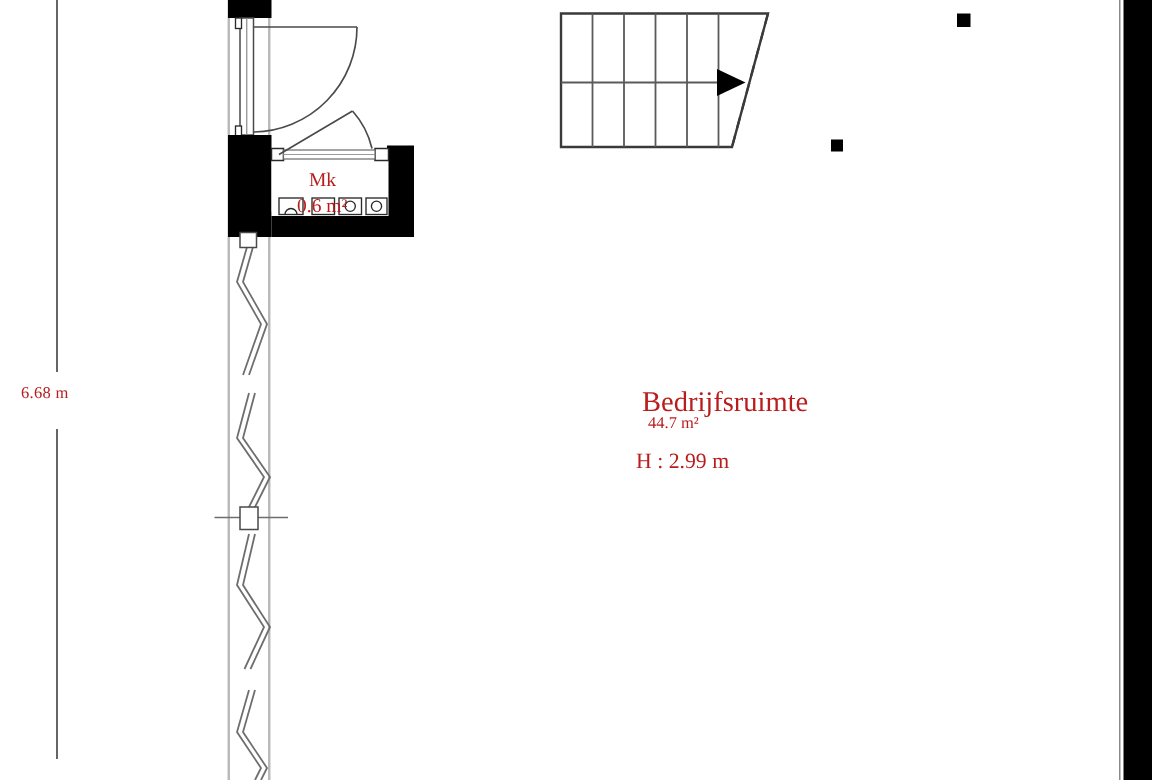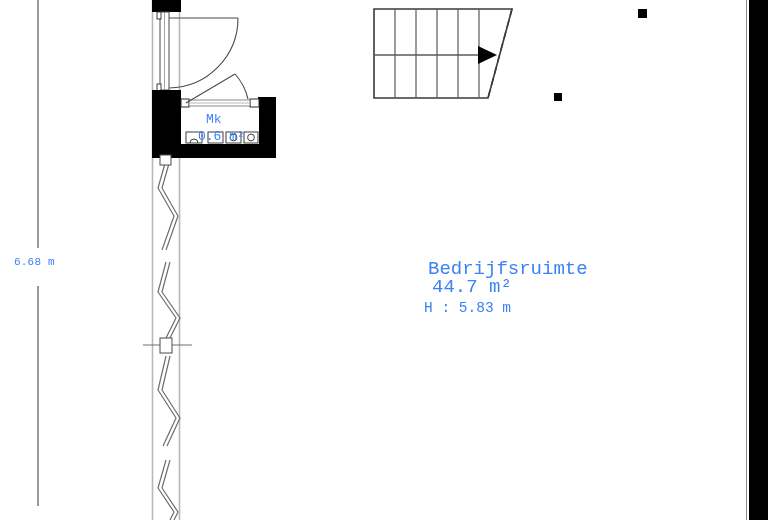--- a/index.html
+++ b/index.html
@@ -17,39 +17,39 @@
   }
   svg.layer {
     position: absolute;
     left: 0;
     top: 0;
     width: 780px;
     height: 520px;
   }
   .lbl {
     position: absolute;
-    color: #3b82f6;
+    color: #b91c1c;
     white-space: nowrap;
-    font-family: Liberation Mono, monospace;
+    font-family: Liberation Serif, serif;
   }
   #dim-label {
     left: 14px;
     top: 256px;
     font-size: 11px;
     letter-spacing: 0.2px;
   }
   #room-name {
     left: 428px;
     top: 258px;
     font-size: 19px;
   }
   #room-area {
     left: 432px;
     top: 276px;
-    font-size: 19px;
+    font-size: 11px;
   }
   #room-height {
     left: 424px;
     top: 300px;
     font-size: 14.5px;
   }
   #mk-name {
     left: 206px;
     top: 112px;
     font-size: 13px;
@@ -171,19 +171,19 @@
     </g>
 
   </svg>
 
   <div class="lbl" id="dim-label">6.68 m</div>
 
   <div class="lbl" id="room-name">Bedrijfsruimte</div>
 
   <div class="lbl" id="room-area">44.7 m²</div>
 
-  <div class="lbl" id="room-height">H : 5.83 m</div>
+  <div class="lbl" id="room-height">H : 2.99 m</div>
 
   <div class="lbl" id="mk-name">Mk</div>
 
   <div class="lbl" id="mk-area">0.6 m²</div>
 
 </div>
 
 </body></html>

